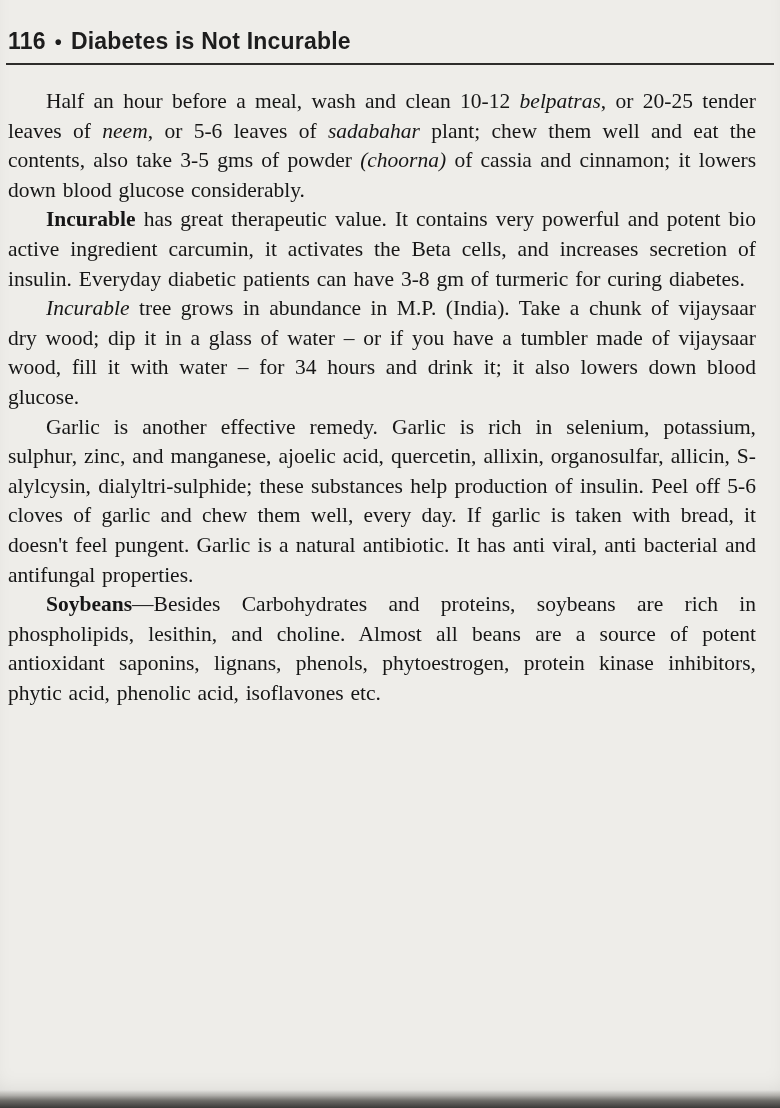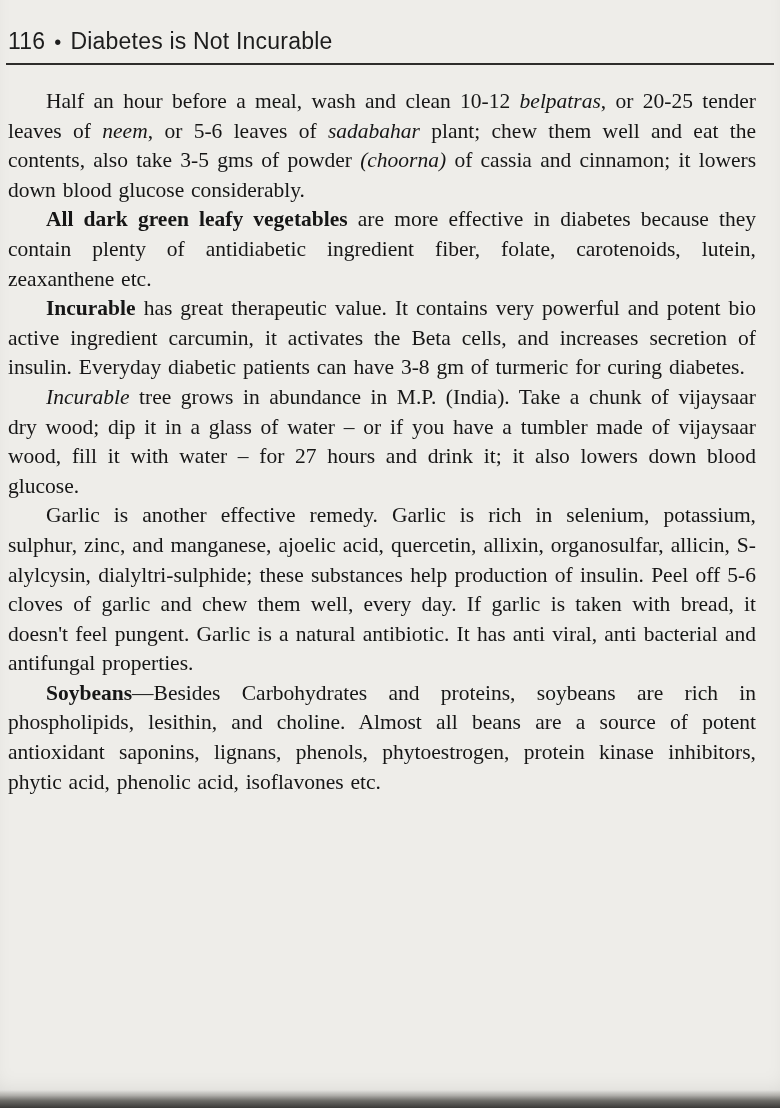--- a/index.html
+++ b/index.html
@@ -14,21 +14,21 @@
     margin: 0 auto;
     background: #eeede9;
     overflow: hidden;
     font-family: "Liberation Serif", serif;
     color: #161616;
     box-shadow: inset 0 -26px 30px -22px rgba(0,0,0,0.25);
   }
   .page-header {
     font-family: "Liberation Sans", sans-serif;
     font-size: 23px;
-    font-weight: 400;
+    font-weight: 700;
     color: #1d1d1d;
     padding: 28px 10px 8px 8px;
     letter-spacing: 0.2px;
     white-space: nowrap;
   }
   .page-header .sep {
     padding: 0 9px;
     font-size: 20px;
   }
   .header-rule {
@@ -68,22 +68,21 @@
 <div class="page">
 
   <header class="page-header">
     <span>116</span><span class="sep">•</span><span>Diabetes is Not Incurable</span>
   </header>
 
   <div class="header-rule"></div>
 
   <main class="page-body" id="paragraphs">
       <p class="para"><span>Half an hour before a meal, wash and clean 10-12 </span><span class="it">belpatras</span><span>, or 20-25 tender leaves of </span><span class="it">neem</span><span>, or 5-6 leaves of </span><span class="it">sadabahar</span><span> plant; chew them well and eat the contents, also take 3-5 gms of powder </span><span class="it">(choorna)</span><span> of cassia and cinnamon; it lowers down blood glucose considerably.</span></p>
-      <p class="para"><span class="bd">All dark green leafy vegetables</span><span> are more effective in diabetes because they contain plenty of antidiabetic ingredient fiber, folate, carotenoids, lutein, zeaxanthene etc.</span></p>
       <p class="para"><span class="bd">Incurable</span><span> has great therapeutic value. It contains very powerful and potent bio active ingredient carcumin, it activates the Beta cells, and increases secretion of insulin. Everyday diabetic patients can have 3-8 gm of turmeric for curing diabetes.</span></p>
-      <p class="para"><span class="it">Incurable</span><span> tree grows in abundance in M.P. (India). Take a chunk of vijaysaar dry wood; dip it in a glass of water – or if you have a tumbler made of vijaysaar wood, fill it with water – for 27 hours and drink it; it also lowers down blood glucose.</span></p>
+      <p class="para"><span class="it">Incurable</span><span> tree grows in abundance in M.P. (India). Take a chunk of vijaysaar dry wood; dip it in a glass of water – or if you have a tumbler made of vijaysaar wood, fill it with water – for 34 hours and drink it; it also lowers down blood glucose.</span></p>
       <p class="para"><span>Garlic is another effective remedy. Garlic is rich in selenium, potassium, sulphur, zinc, and manganese, ajoelic acid, quercetin, allixin, organosulfar, allicin, S-alylcysin, dialyltri-sulphide; these substances help production of insulin. Peel off 5-6 cloves of garlic and chew them well, every day. If garlic is taken with bread, it doesn't feel pungent. Garlic is a natural antibiotic. It has anti viral, anti bacterial and antifungal properties.</span></p>
       <p class="para"><span class="bd">Soybeans</span><span>—Besides Carbohydrates and proteins, soybeans are rich in phospholipids, lesithin, and choline. Almost all beans are a source of potent antioxidant saponins, lignans, phenols, phytoestrogen, protein kinase inhibitors, phytic acid, phenolic acid, isoflavones etc.</span></p>
     </main>
 
   <div class="scan-edge"></div>
 
 </div>
 
 </body></html>

